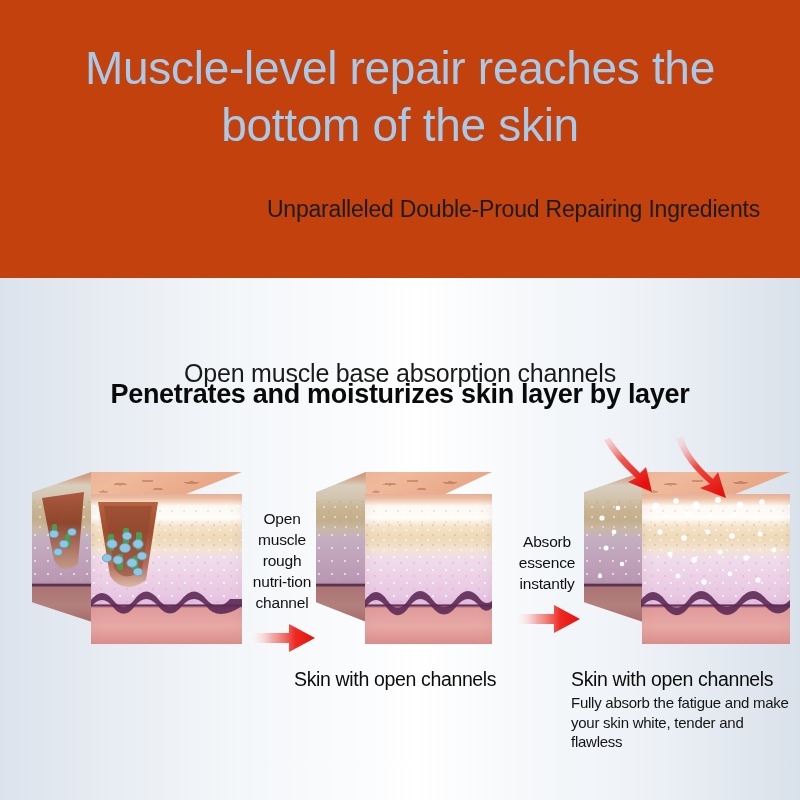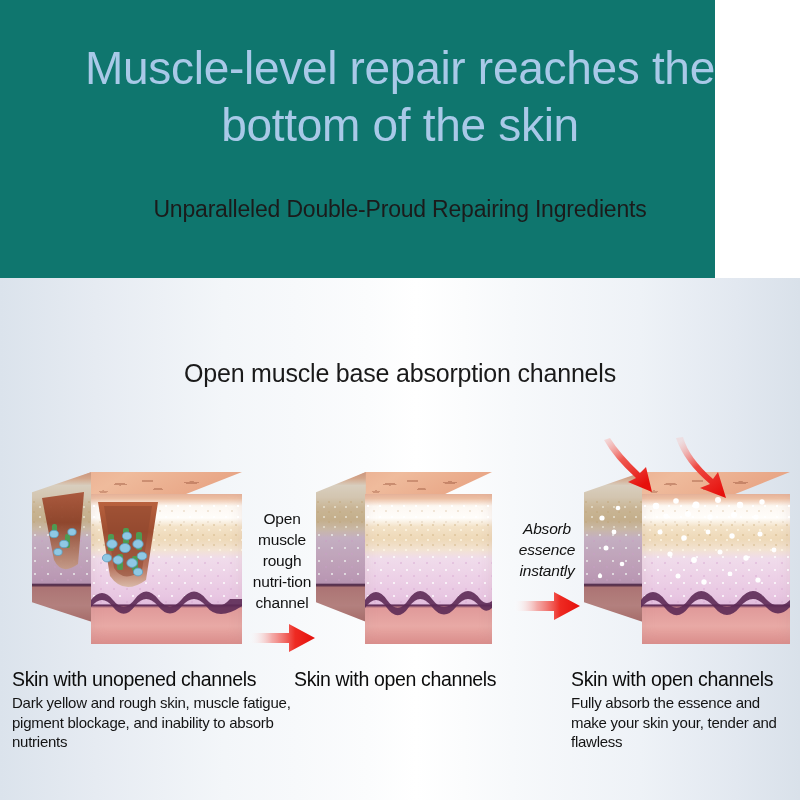--- a/index.html
+++ b/index.html
@@ -6,34 +6,34 @@
   html, body {
     width: 800px; height: 800px;
     font-family: "Liberation Sans", sans-serif;
     background: #ffffff;
     overflow: hidden;
   }
   #page { position: relative; width: 800px; height: 800px; }
 
   
   .header-band {
-    position: absolute; left: 0; top: 0; width: 715px; height: 278px;
-    background: #0f766e;
+    position: absolute; left: 0; top: 0; width: 800px; height: 278px;
+    background: #c2410c;
   }
   .hero-title {
     position: absolute; left: 40px; top: 40px; width: 720px;
     text-align: center;
     font-size: 46px; line-height: 57px;
     color: #a9c9e8;
     font-weight: 400;
     letter-spacing: -0.3px;
   }
   .hero-sub {
     position: absolute; left: 40px; top: 196px; width: 720px;
-    text-align: center;
+    text-align: right;
     font-size: 23px; color: #1b1b1b; font-weight: 400;
     letter-spacing: -0.2px;
   }
 
   
   .lower-band {
     position: absolute; left: 0; top: 278px; width: 800px; height: 522px;
     background:
       linear-gradient(to right,
         #dbe3ec 0%, #e6ebf2 12%, #f3f6f9 28%, #fbfcfd 46%,
@@ -162,20 +162,21 @@
 <div id="page">
 
   <div class="header-band">
     <div class="hero-title">Muscle-level repair reaches the bottom of the skin</div>
     <div class="hero-sub">Unparalleled Double-Proud Repairing Ingredients</div>
   </div>
 
   <div class="lower-band"></div>
 
   <div class="section-line1">Open muscle base absorption channels</div>
+  <div class="section-line2">Penetrates and moisturizes skin layer by layer</div>
 
   <div class="skin-block" style="left:32px; top:472px; width:210px; height:172px;">
     <div class="cube">
       <div class="face-top"></div>
       <div class="face-left">
         <div class="tex-cells"></div>
         <div class="tex-granular"></div>
       </div>
       <div class="face-front">
         <div class="tex-epi"></div>
@@ -262,21 +263,21 @@
         <div class="tex-epi"></div>
         <div class="tex-granular"></div>
         <div class="tex-cells"></div>
       </div>
       <svg class="wave-svg" viewBox="0 0 176 172" preserveAspectRatio="none">
         <path d="M49 128 Q60 112 71 128 Q82 144 93 127 Q104 111 116 127 Q128 143 140 127 Q152 111 164 127 Q170 134 176 129 L176 136 Q170 142 164 135 Q152 119 140 135 Q128 150 116 135 Q104 119 93 135 Q82 151 71 136 Q60 120 49 136 Z" fill="#5c2a55" opacity="0.9"></path>
       </svg>
     </div>
   </div>
 
-  <div class="connector" style="left:508px; top:518px; width:78px;font-style:italic;">
+  <div class="connector" style="left:508px; top:531px; width:78px;">
     <div class="ctext">Absorb essence instantly</div>
     <div class="arrow-right">
       <svg viewBox="0 0 66 32" width="66" height="32">
         <defs>
           <linearGradient id="arrG2" x1="0" y1="0" x2="1" y2="0">
             <stop offset="0%" stop-color="#ffffff" stop-opacity="0.05"></stop>
             <stop offset="35%" stop-color="#f2908c" stop-opacity="0.75"></stop>
             <stop offset="70%" stop-color="#ee2a22"></stop>
             <stop offset="100%" stop-color="#e5100c"></stop>
           </linearGradient>
@@ -350,27 +351,23 @@
       <linearGradient id="dnArr2" x1="0.2" y1="0" x2="0.8" y2="1">
         <stop offset="0%" stop-color="#f7b9b5" stop-opacity="0.3"></stop>
         <stop offset="45%" stop-color="#ef4a42"></stop>
         <stop offset="100%" stop-color="#e6100c"></stop>
       </linearGradient>
     </defs>
     <path d="M12 4 Q22 22 44 42 L36 46 L60 56 L54 31 L48 37 Q28 18 18 2 Z" fill="url(#dnArr1)"></path>
     <path d="M84 2 Q92 26 118 48 L108 52 L134 62 L126 36 L121 43 Q97 22 91 1 Z" fill="url(#dnArr2)"></path>
   </svg>
 
-  <div class="cap" style="left:12px; top:668px; width:280px;">
-    <div class="cap-title">Skin with unopened channels</div>
-    <div class="cap-body">Dark yellow and rough skin, muscle fatigue, pigment blockage, and inability to absorb nutrients</div>
-  </div>
 
   <div class="cap" style="left:294px; top:668px; width:268px;">
     <div class="cap-title">Skin with open channels</div>
   </div>
 
   <div class="cap" style="left:571px; top:668px; width:226px;">
     <div class="cap-title">Skin with open channels</div>
-    <div class="cap-body">Fully absorb the essence and make your skin your, tender and flawless</div>
+    <div class="cap-body">Fully absorb the fatigue and make your skin white, tender and flawless</div>
   </div>
 
 </div>
 
 </body></html>

